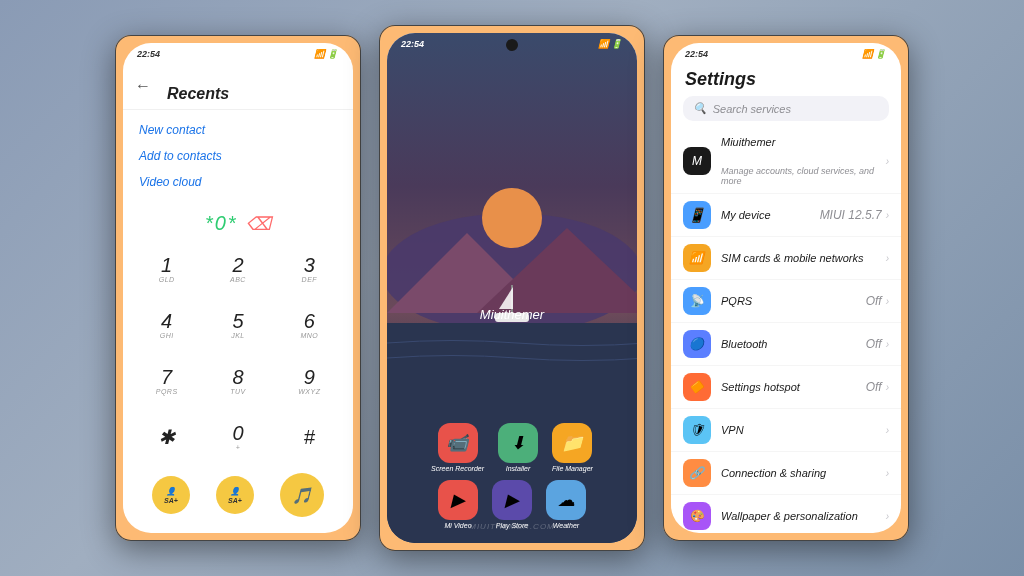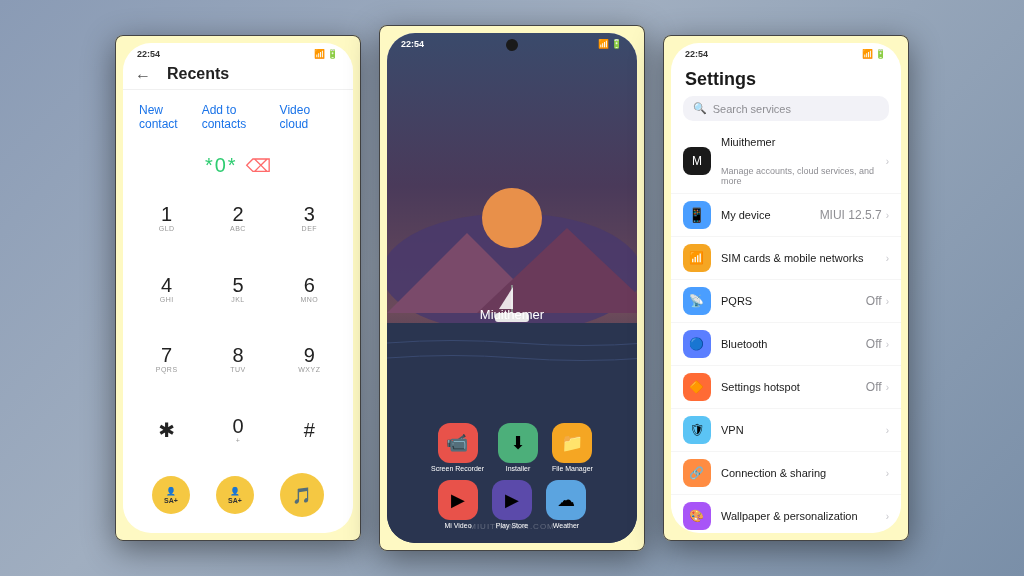--- a/index.html
+++ b/index.html
@@ -10,26 +10,27 @@
       display: flex;
       align-items: center;
       justify-content: center;
       gap: 18px;
       font-family: 'Segoe UI', Arial, sans-serif;
       overflow: hidden;
     }
 
     
     .phone {
-      background: #fef9c3;
-      border-radius: 8px;
+      background: #fdba74;
+      border-radius: 16px;
       padding: 8px;
       box-shadow: 0 8px 32px rgba(0,0,0,0.45), inset 0 0 0 1px #444;
       position: relative;
       flex-shrink: 0;
+      font-style: italic;
     }
     .phone-screen {
       border-radius: 28px;
       overflow: hidden;
       position: relative;
       background: #fff;
     }
     .phone.left .phone-screen { width: 230px; height: 490px; }
     .phone.center .phone-screen { width: 250px; height: 510px; }
     .phone.right .phone-screen { width: 230px; height: 490px; }
@@ -50,23 +51,23 @@
     
     .left-screen { background: #fff; height: 100%; display: flex; flex-direction: column; }
 
     .recents-header {
       display: flex;
       align-items: center;
       padding: 4px 12px 6px;
       border-bottom: 1px solid #f0f0f0;
     }
     .back-arrow { font-size: 16px; color: #555; margin-right: 16px; cursor: pointer; }
-    .recents-title { font-size: 16px; font-weight: 600; color: #222; }
-
-    .recents-actions { padding: 8px 16px; display: flex; flex-direction: row; gap: 2px; }
+    .recents-title { font-size: 16px; font-weight: 600; color: #222; margin-top: 20px; }
+
+    .recents-actions { padding: 8px 16px; display: flex; flex-direction: column; gap: 2px; }
     .recents-link { color: #1a73e8; font-size: 12px; padding: 5px 0; cursor: pointer; text-decoration: none; display: block; }
 
     .dialer-number-display {
       display: flex;
       align-items: center;
       justify-content: center;
       padding: 10px 16px 6px;
       gap: 8px;
     }
     .dialer-number { color: #2ecc71; font-size: 20px; font-weight: 400; letter-spacing: 2px; }

